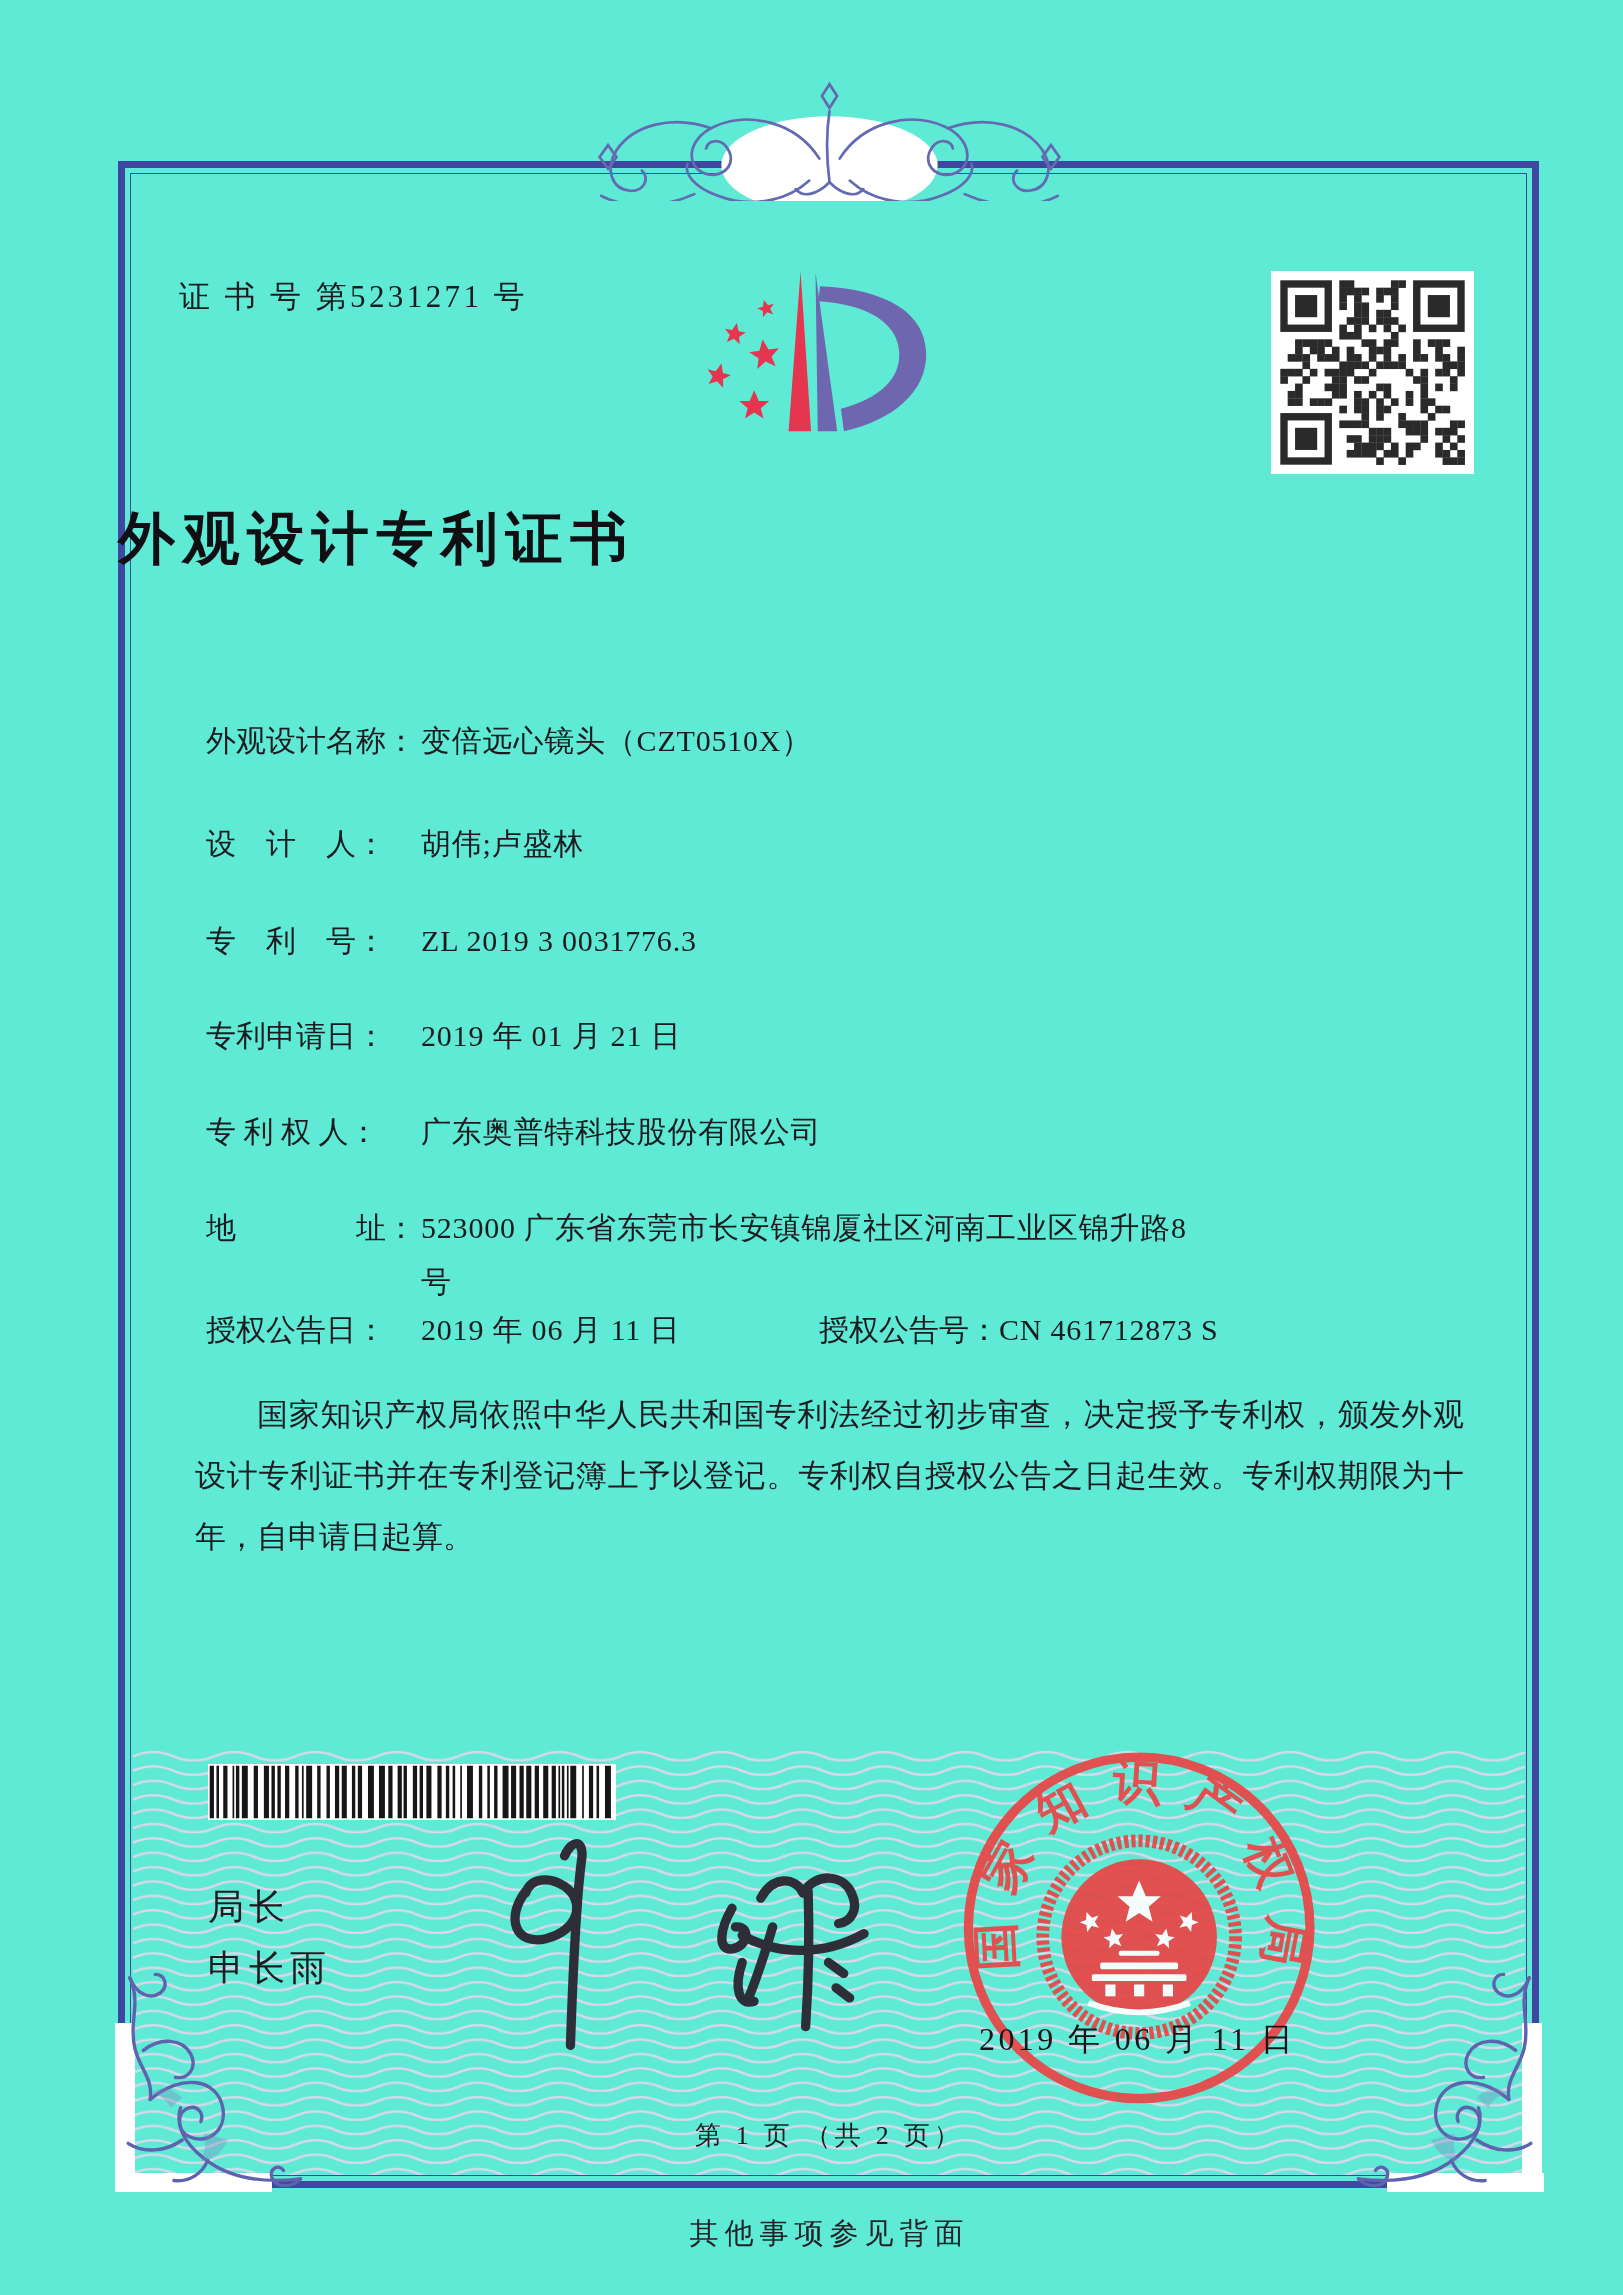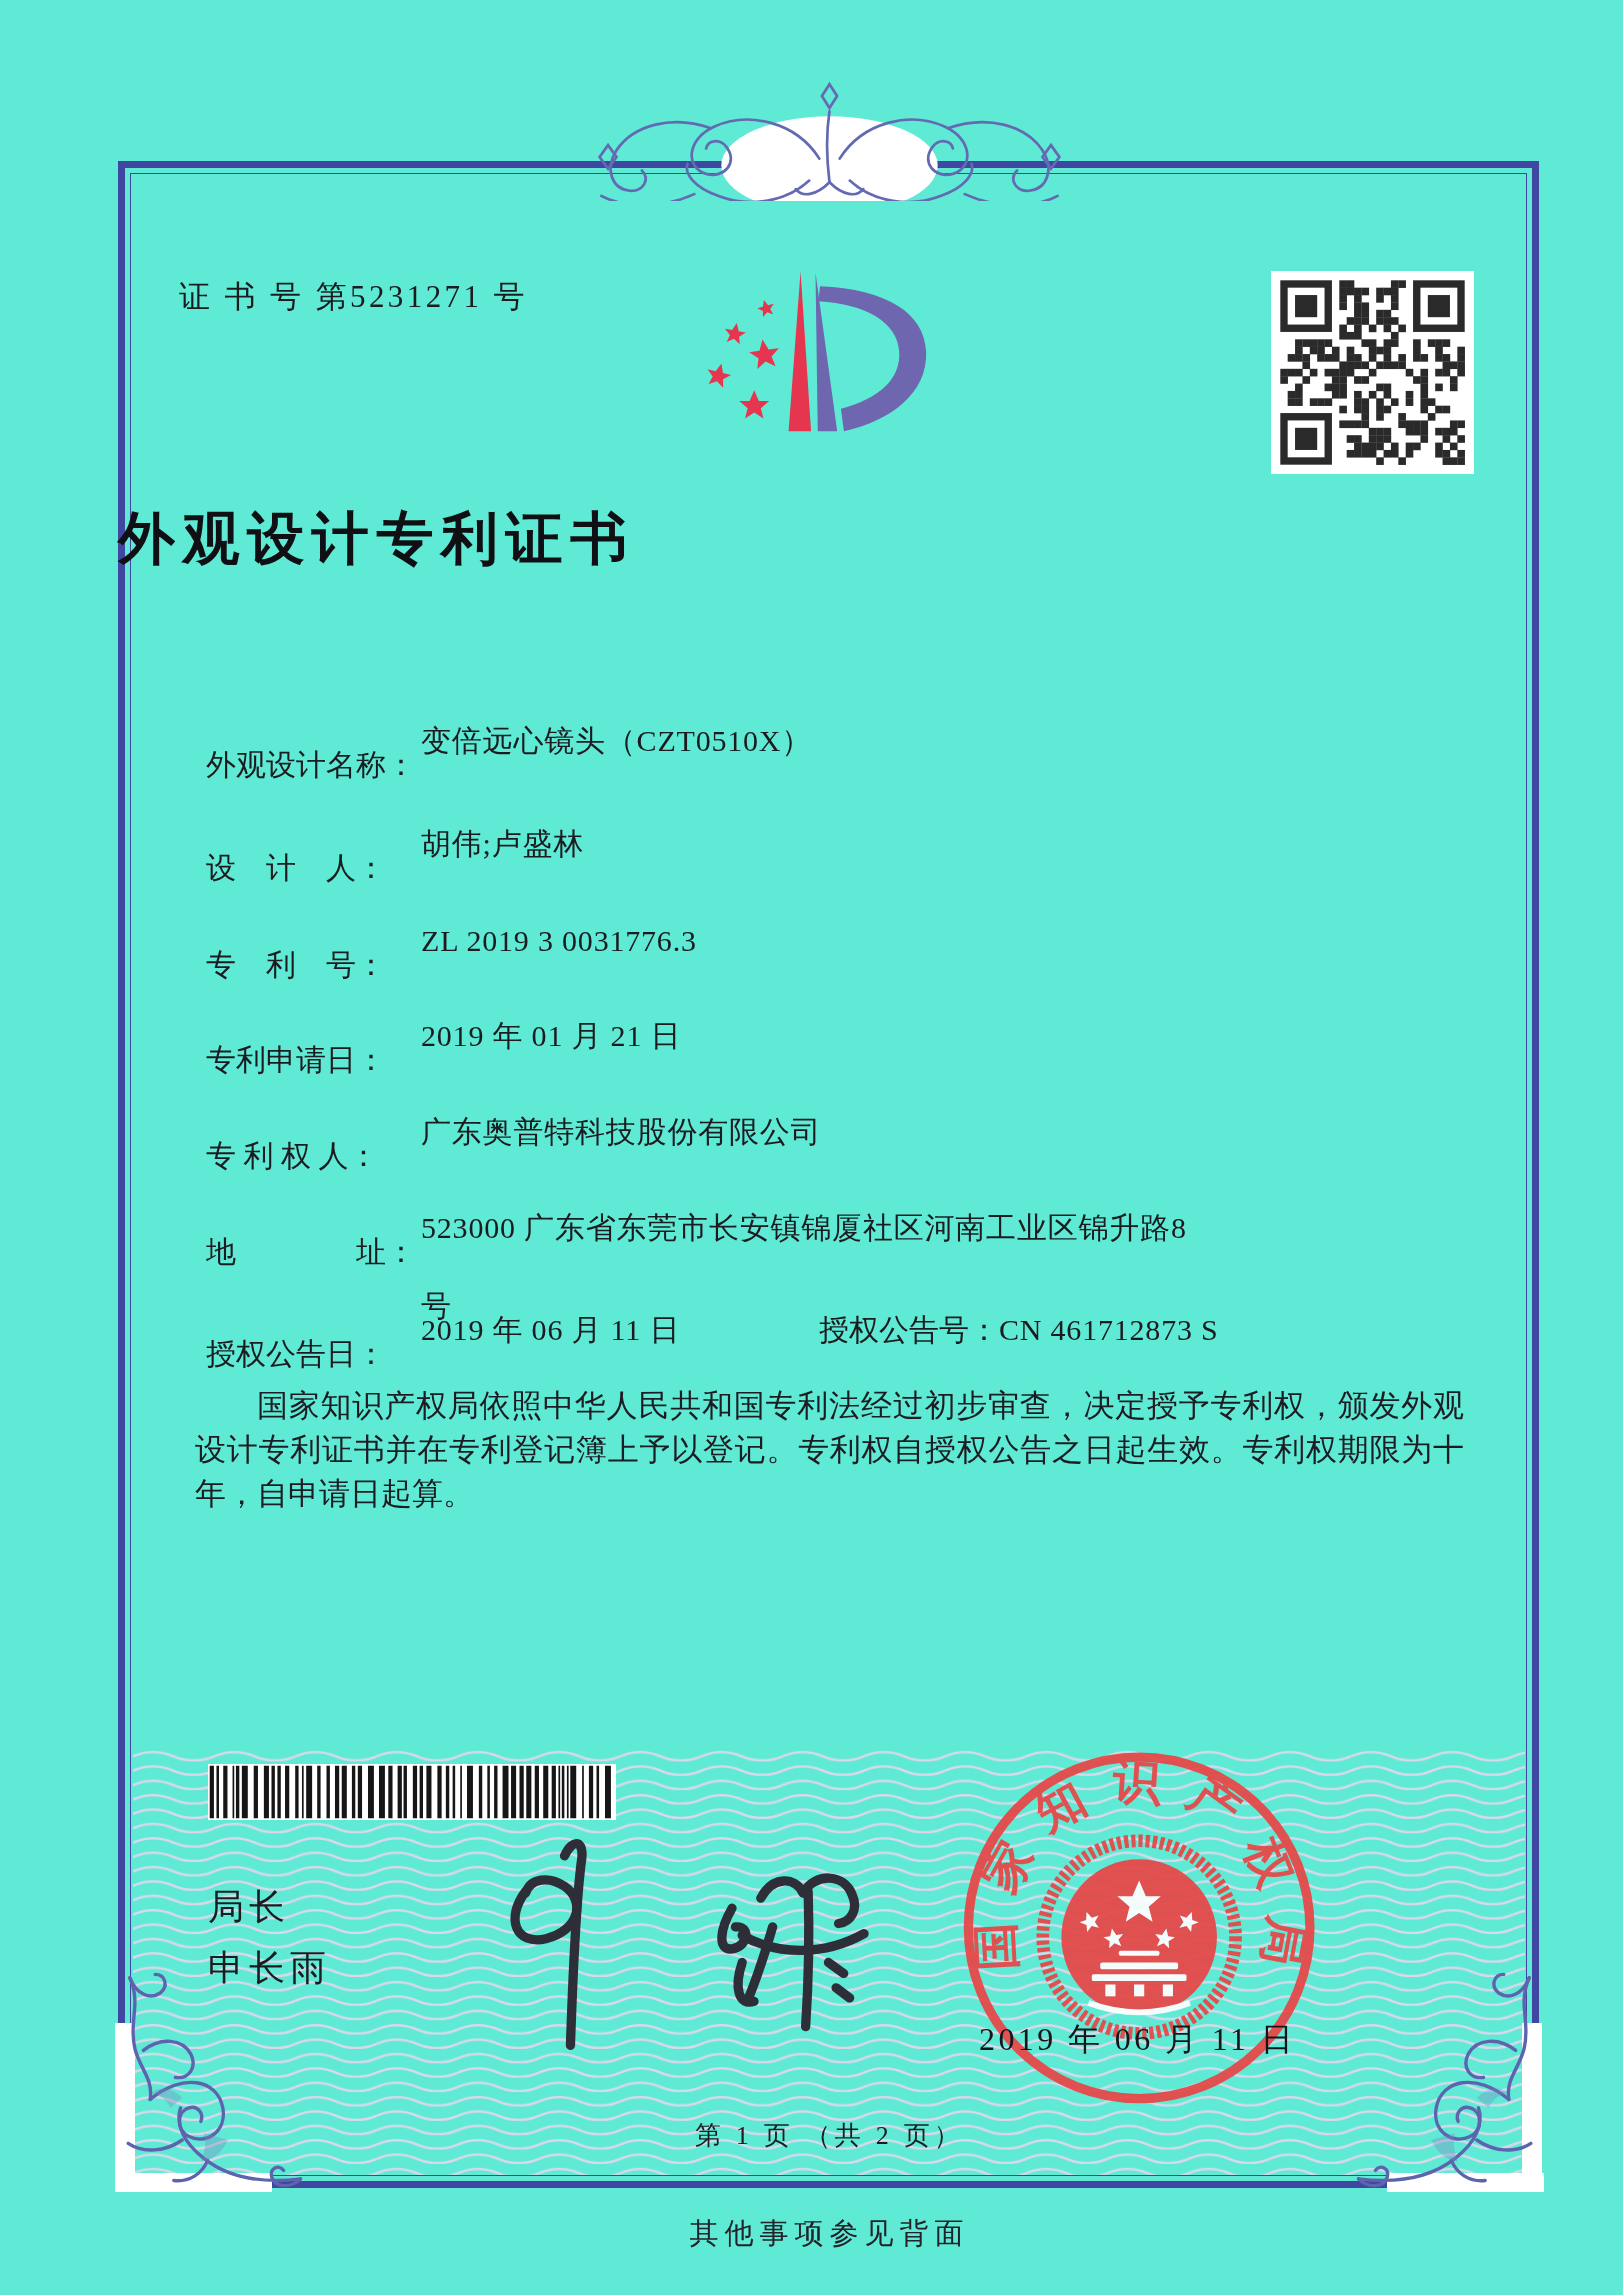--- a/index.html
+++ b/index.html
@@ -15,27 +15,27 @@
   
   .wave-band{position:absolute;left:133px;top:1747px;width:1392px;height:428px;z-index:1;}
 
   .backing{position:absolute;background:#ffffff;z-index:3;}
 
   .cert-no{position:absolute;left:179px;top:276px;font-size:31px;letter-spacing:3.4px;z-index:5;}
   .title{position:absolute;left:118px;top:501px;width:1423px;text-align:left;
          font-size:57px;font-weight:bold;letter-spacing:7.6px;color:#101014;z-index:5;}
 
   .row{position:absolute;left:206px;width:1269px;font-size:30px;line-height:37px;z-index:5;}
-  .lbl{display:inline-block;width:215px;vertical-align:top;margin-top:24px;}
+  .lbl{display:inline-block;width:215px;vertical-align:top;}
   .val{letter-spacing:0.8px;}
   .addr-line2{margin-left:215px;padding-top:17px;}
 
   .grant-no{position:absolute;left:613px;top:0;white-space:nowrap;}
 
-  .paras{position:absolute;left:195px;top:1384px;width:1269px;font-size:31px;line-height:44px;
+  .paras{position:absolute;left:195px;top:1384px;width:1269px;font-size:31px;line-height:61px;
          text-align:justify;color:#1c1c22;z-index:5;}
   .paras p{margin:0;text-indent:2em;}
 
   .barcode{position:absolute;left:208px;top:1764px;width:408px;height:56px;background:#fff;z-index:5;}
 
   .officer-title{position:absolute;left:208px;top:1883px;font-size:36px;letter-spacing:5px;z-index:5;}
   .officer-name{position:absolute;left:208px;top:1944px;font-size:36px;letter-spacing:5px;z-index:5;}
 
   .sig{position:absolute;left:463px;top:1827px;z-index:5;}
   .seal{position:absolute;left:954px;top:1741px;z-index:6;}

